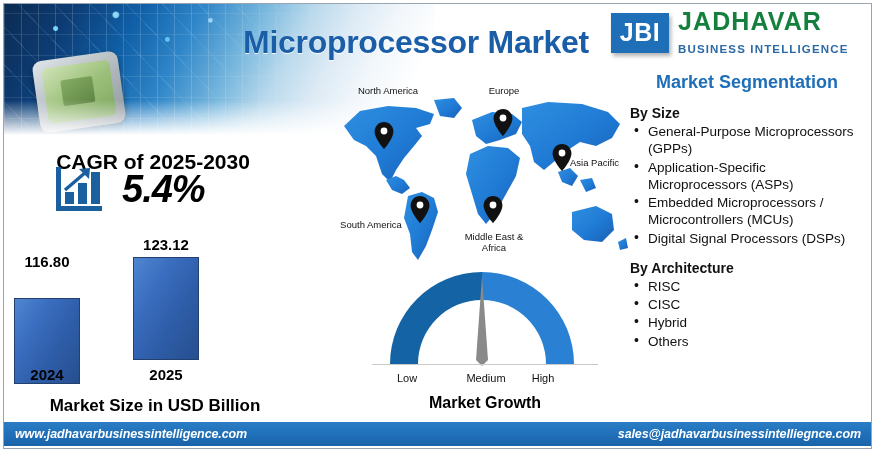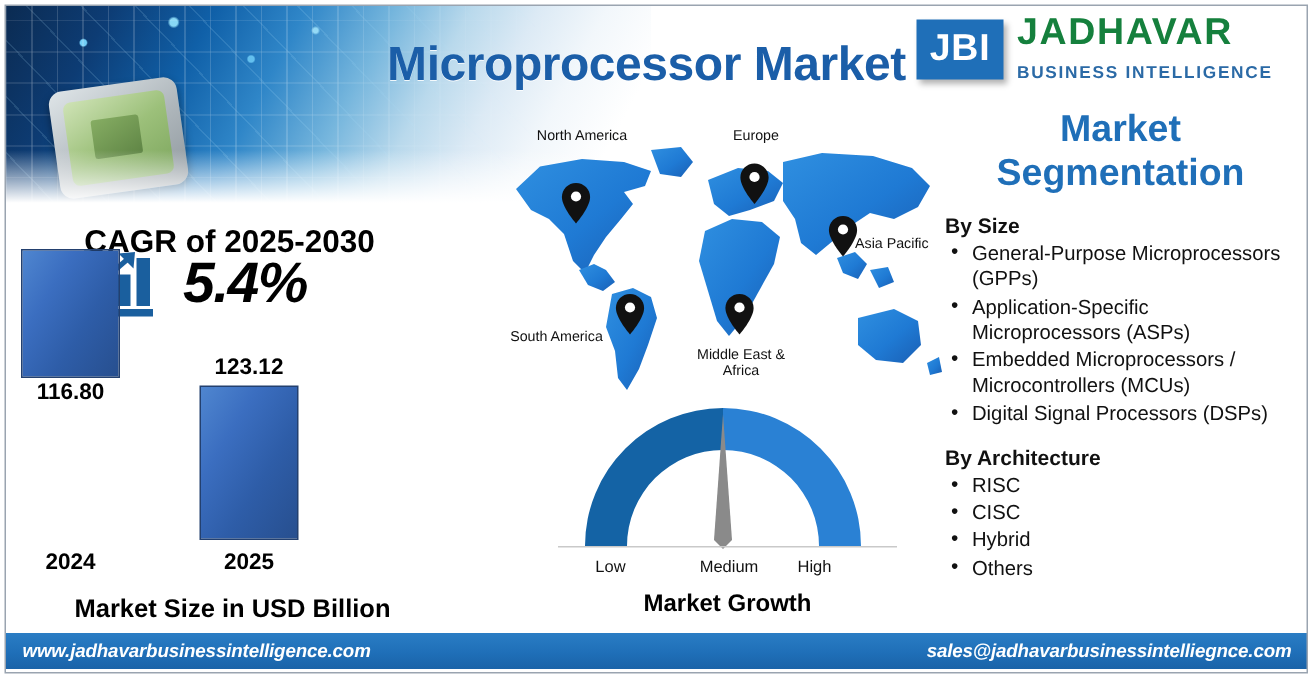--- a/index.html
+++ b/index.html
@@ -73,21 +73,21 @@
     background:linear-gradient(150deg,#cfe3b6,#9cc07a 50%,#7da65e);
   }
   #chip .core{
     position:absolute;left:26px;top:22px;width:32px;height:26px;
     background:linear-gradient(150deg,#86ad63,#5f8545);
     border-radius:2px;
   }
 
   
   #title{
-    position:absolute;left:231px;top:24px;width:400px;
+    position:absolute;left:216px;top:24px;width:400px;
     text-align:center;
     font-size:32px;font-weight:bold;color:#1b5ea8;
     letter-spacing:-.3px;
     text-shadow:0 1px 0 rgba(255,255,255,.85);
   }
 
   
   #logo{
     position:absolute;left:611px;top:7px;width:250px;height:51px;
     display:flex;align-items:center;gap:9px;
@@ -158,21 +158,21 @@
     position:absolute;left:370px;top:394px;width:230px;
     text-align:center;font-size:16px;font-weight:bold;color:#000;
   }
 
   
   #seg{
     position:absolute;left:628px;top:72px;width:238px;
   }
   #seg h2{
     margin:0 0 12px 0;text-align:center;
-    font-size:25px;font-weight:bold;color:#1f6fb8;
+    font-size:18px;font-weight:bold;color:#1f6fb8;
   }
   .seg-head{
     font-size:14px;font-weight:bold;color:#111;margin:0 0 2px 2px;
   }
   .seg-list{list-style:none;margin:0 0 13px 0;padding:0;}
   .seg-list li{
     position:relative;padding-left:20px;margin-bottom:1px;
     font-size:13.5px;line-height:1.28;color:#111;
   }
   .seg-list li::before{
@@ -225,21 +225,21 @@
       <path d="M4 3 h5 v39 h41 v5 H4 Z" fill="#1a5f9e"></path>
       <rect x="13" y="28" width="9" height="12" fill="#1a5f9e"></rect>
       <rect x="26" y="19" width="9" height="21" fill="#1a5f9e"></rect>
       <rect x="39" y="8" width="9" height="32" fill="#1a5f9e"></rect>
       <path d="M13 26 L34 8" stroke="#1a5f9e" stroke-width="3.4" fill="none"></path>
       <path d="M27 5 L38 4 L37 15 Z" fill="#1a5f9e"></path>
     </svg>
     <div id="cagr-value">5.4%</div>
   </div>
 
-  <div style="position:absolute;left:14px;top:0;width:66px;height:252px;">
+  <div style="position:absolute;left:14px;top:0;width:66px;height:384px;">
     <div class="bar-value" style="top:253px;">116.80</div>
     <div class="bar-wrap" style="height:360px;">
       <div class="bar" style="height:86px;margin-top:274px;"></div>
     </div>
     <div class="bar-label">2024</div>
   </div>
 
   <div style="position:absolute;left:133px;top:0;width:66px;height:360px;">
     <div class="bar-value" style="top:236px;">123.12</div>
     <div class="bar-wrap" style="height:360px;">

